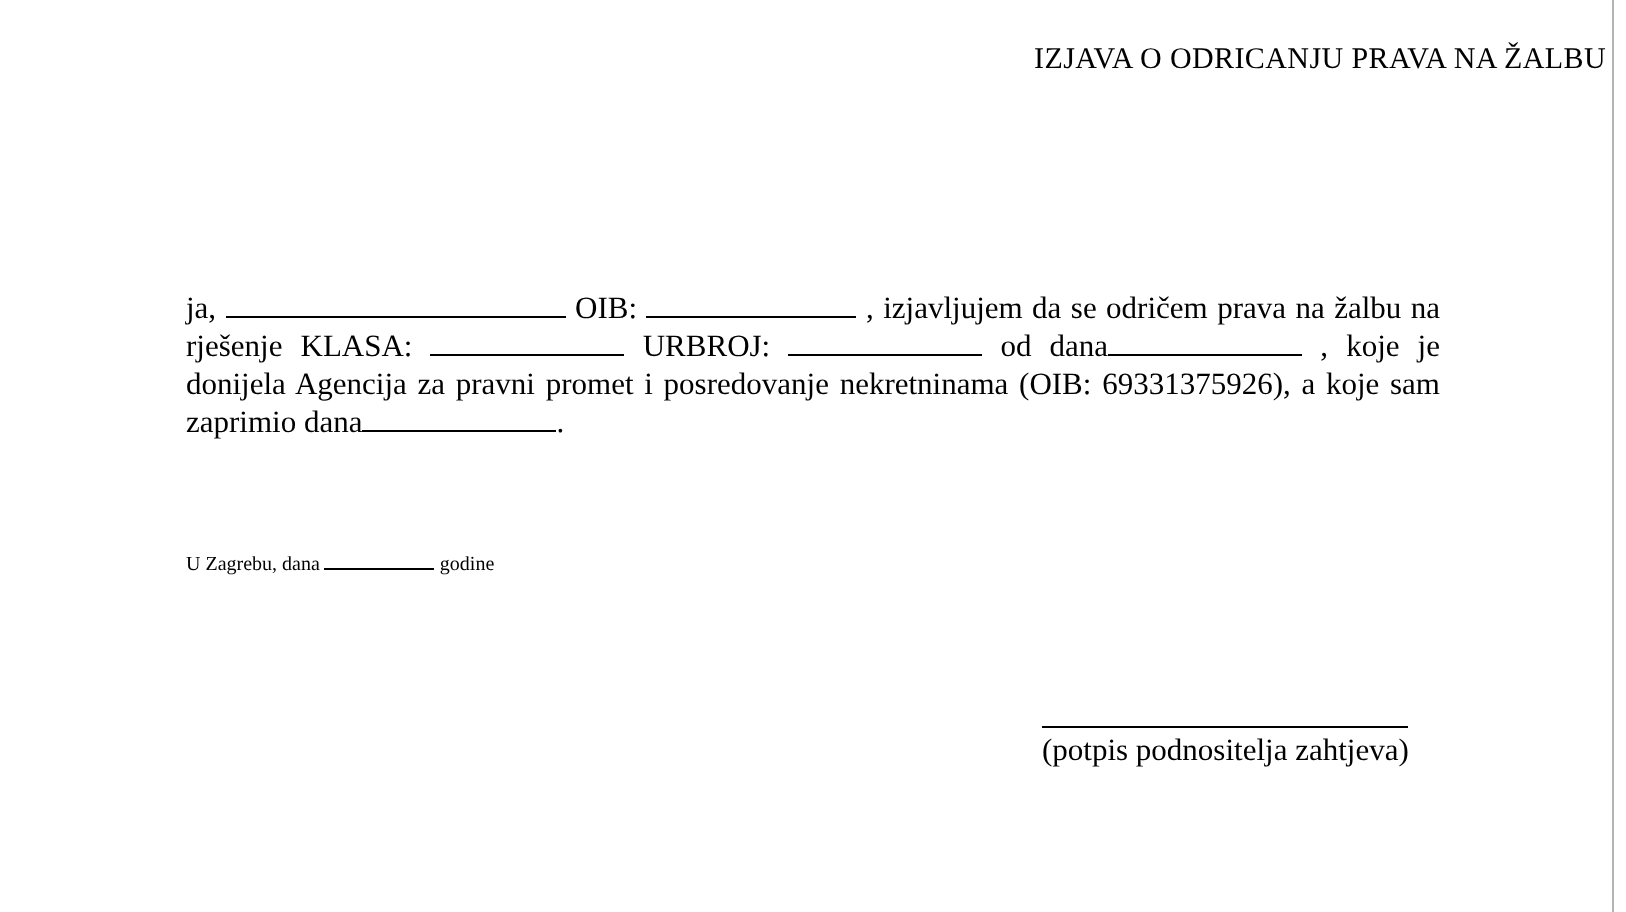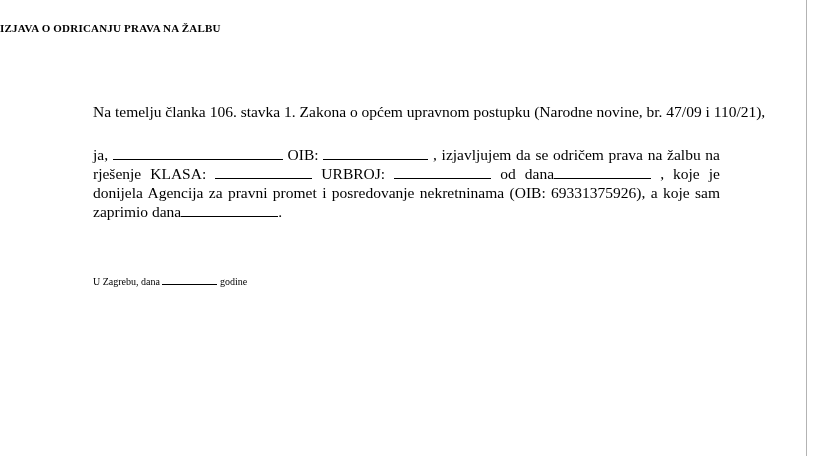--- a/index.html
+++ b/index.html
@@ -14,23 +14,23 @@
     background: #ffffff;
     font-family: "Liberation Serif", "DejaVu Serif", serif;
     color: #000000;
     overflow: hidden;
   }
   .doc-title {
     position: absolute;
     top: 22px;
     left: 0;
     right: 10px;
-    text-align: left;
-    font-size: 11px;
-    font-weight: bold;
+    text-align: right;
+    font-size: 15px;
+    font-weight: normal;
     letter-spacing: 0.2px;
     white-space: nowrap;
   }
   .intro {
     position: absolute;
     top: 102px;
     left: 93px;
     width: 660px;
     font-size: 15.5px;
     line-height: 19px;
@@ -86,22 +86,25 @@
     background: #b3b3b3;
   }
 </style>
 </head>
 <body>
 
 <div class="page">
 
   <div class="doc-title">IZJAVA O ODRICANJU PRAVA NA ŽALBU</div>
 
-  <div class="intro">Na temelju članka 106. stavka 1. Zakona o općem upravnom postupku (Narodne novine, br. 47/09 i 110/21),</div>
 
   <div class="statement"><span>ja, </span><span class="blank" style="width: 170px;"></span><span> OIB: </span><span class="blank" style="width: 105px;"></span><span> , izjavljujem da se odričem prava na žalbu na rješenje KLASA: </span><span class="blank" style="width: 97px;"></span><span> URBROJ: </span><span class="blank" style="width: 97px;"></span><span> od dana</span><span class="blank" style="width: 97px;"></span><span> , koje je donijela Agencija za pravni promet i posredovanje nekretninama (OIB: 69331375926), a koje sam zaprimio dana</span><span class="blank" style="width: 97px;"></span><span>.</span></div>
 
   <div class="place-date"><span>U Zagrebu, dana </span><span class="blank" style="width: 55px;"></span><span> godine</span></div>
 
+  <div class="signature">
+    <div class="sig-line"></div>
+    <div class="sig-label">(potpis podnositelja zahtjeva)</div>
+  </div>
 
   <div class="page-edge"></div>
 
 </div>
 
 </body></html>

